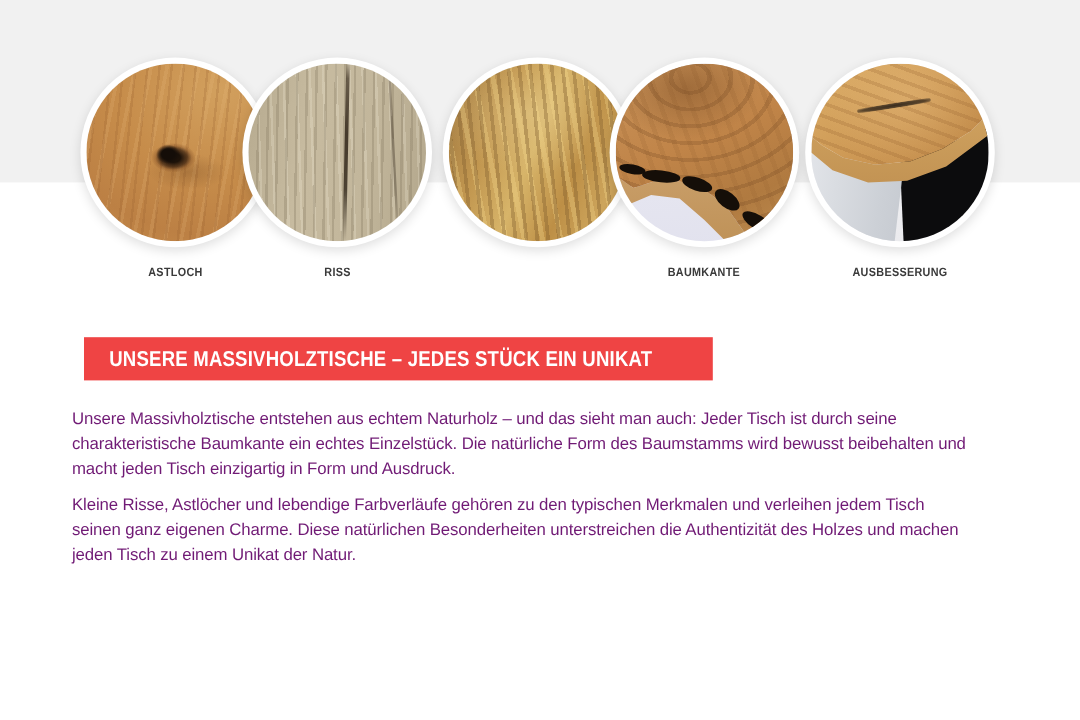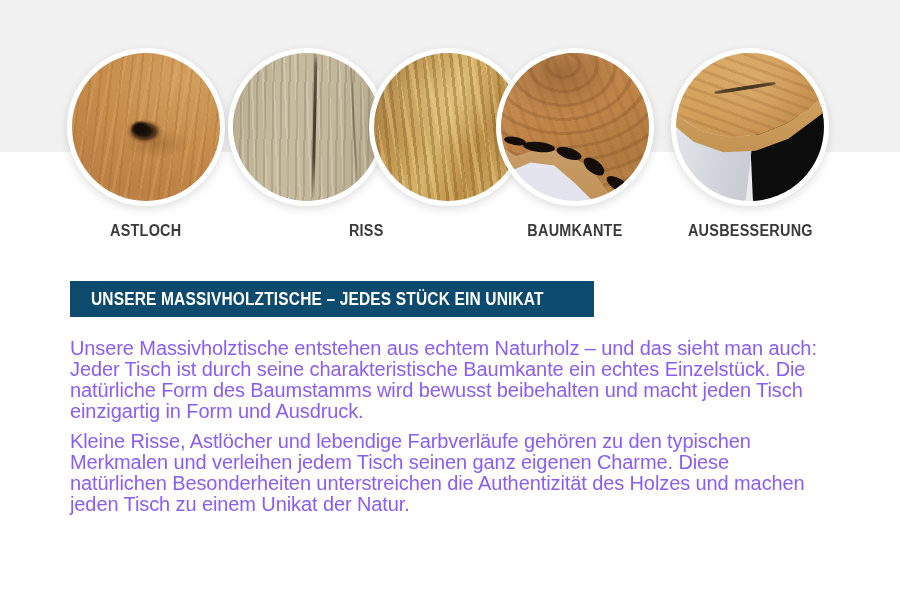--- a/index.html
+++ b/index.html
@@ -9,30 +9,30 @@
     font-family:"Liberation Sans", sans-serif;
     -webkit-font-smoothing:antialiased;
   }
   
   .band-top{position:absolute;top:0;left:0;width:900px;height:152px;background:#f1f1f1;}
 
   
   .features{position:absolute;top:48px;left:0;width:900px;height:210px;}
   .feature{position:absolute;width:158px;text-align:center;}
   .feature:nth-child(1){left:67px;z-index:1;}
-  .feature:nth-child(2){left:228px;z-index:2;text-align:right;}
+  .feature:nth-child(2){left:202px;z-index:2;}
   .feature:nth-child(3){left:369px;z-index:3;}
-  .feature:nth-child(4){left:496px;z-index:4;}
+  .feature:nth-child(4){left:508px;z-index:4;}
   .feature:nth-child(5){left:671px;z-index:5;}
 
   .ring{width:158px;height:158px;border-radius:50%;background:#ffffff;
         box-shadow:0 3px 10px rgba(0,0,0,0.13);position:relative;}
   .photo{position:absolute;inset:5px;border-radius:50%;overflow:hidden;}
 
-  .feature-label{display:block;margin-top:16px;font-size:16px;font-weight:bold;
+  .feature-label{display:block;margin-top:16px;font-size:10px;font-weight:bold;
         color:#3a3a3a;letter-spacing:0.3px;}
   .feature-label span{display:inline-block;transform:scaleX(0.9);transform-origin:center;white-space:nowrap;}
 
   
   .photo-astloch{
     background:
       radial-gradient(ellipse 10px 8px at 46% 51%, #140d08 55%, rgba(20,13,8,0) 100%),
       radial-gradient(ellipse 21px 14px at 49% 53%, #1d1209 28%, rgba(61,35,16,0.75) 55%, rgba(120,70,32,0.35) 72%, rgba(0,0,0,0) 88%),
       radial-gradient(ellipse 44px 20px at 57% 61%, rgba(100,60,28,0.28), rgba(0,0,0,0) 75%),
       repeating-linear-gradient(96deg, rgba(148,92,44,0.22) 0 2px, rgba(0,0,0,0) 2px 10px),
@@ -96,28 +96,28 @@
       background:
         repeating-linear-gradient(20deg, rgba(146,94,44,0.22) 0 3px, rgba(0,0,0,0) 3px 10px),
         radial-gradient(ellipse 70% 60% at 55% 20%, rgba(240,200,140,0.35), rgba(0,0,0,0) 70%),
         linear-gradient(140deg,#dcae68 0%,#cd9854 40%,#bb8343 75%,#c08a48 100%);}
   .ab-crack{position:absolute;left:26%;top:22%;width:42%;height:4px;transform:rotate(-9deg);
       background:radial-gradient(ellipse at 50% 50%, #3b2d1e 0%, rgba(59,45,30,0.8) 60%, rgba(59,45,30,0) 100%);
       border-radius:4px;}
 
   
   .heading-bar{position:absolute;left:70px;top:281px;width:524px;height:36px;
-      background:#0c4a6e;display:flex;align-items:center;padding-left:21px;
+      background:#ef4444;display:flex;align-items:center;padding-left:21px;
       box-sizing:border-box;overflow:hidden;}
   .heading-bar span{color:#ffffff;font-size:18px;font-weight:bold;letter-spacing:0.2px;
       white-space:nowrap;display:inline-block;transform:scaleX(0.86);transform-origin:left center;}
 
   
-  .copy{position:absolute;left:70px;top:338px;width:752px;color:#8b5cf6;
-      font-size:20px;line-height:21px;letter-spacing:-0.1px;}
+  .copy{position:absolute;left:60px;top:338px;width:752px;color:#701a75;
+      font-size:14px;line-height:21px;letter-spacing:-0.1px;}
   .copy p{margin:0 0 9px 0;}
   .copy p:nth-child(3){margin-bottom:13px;}
   .copy p:last-child{margin-bottom:0;}
 </style>
 </head>
 <body>
 
 <div class="band-top"></div>
 
 <div class="features">

